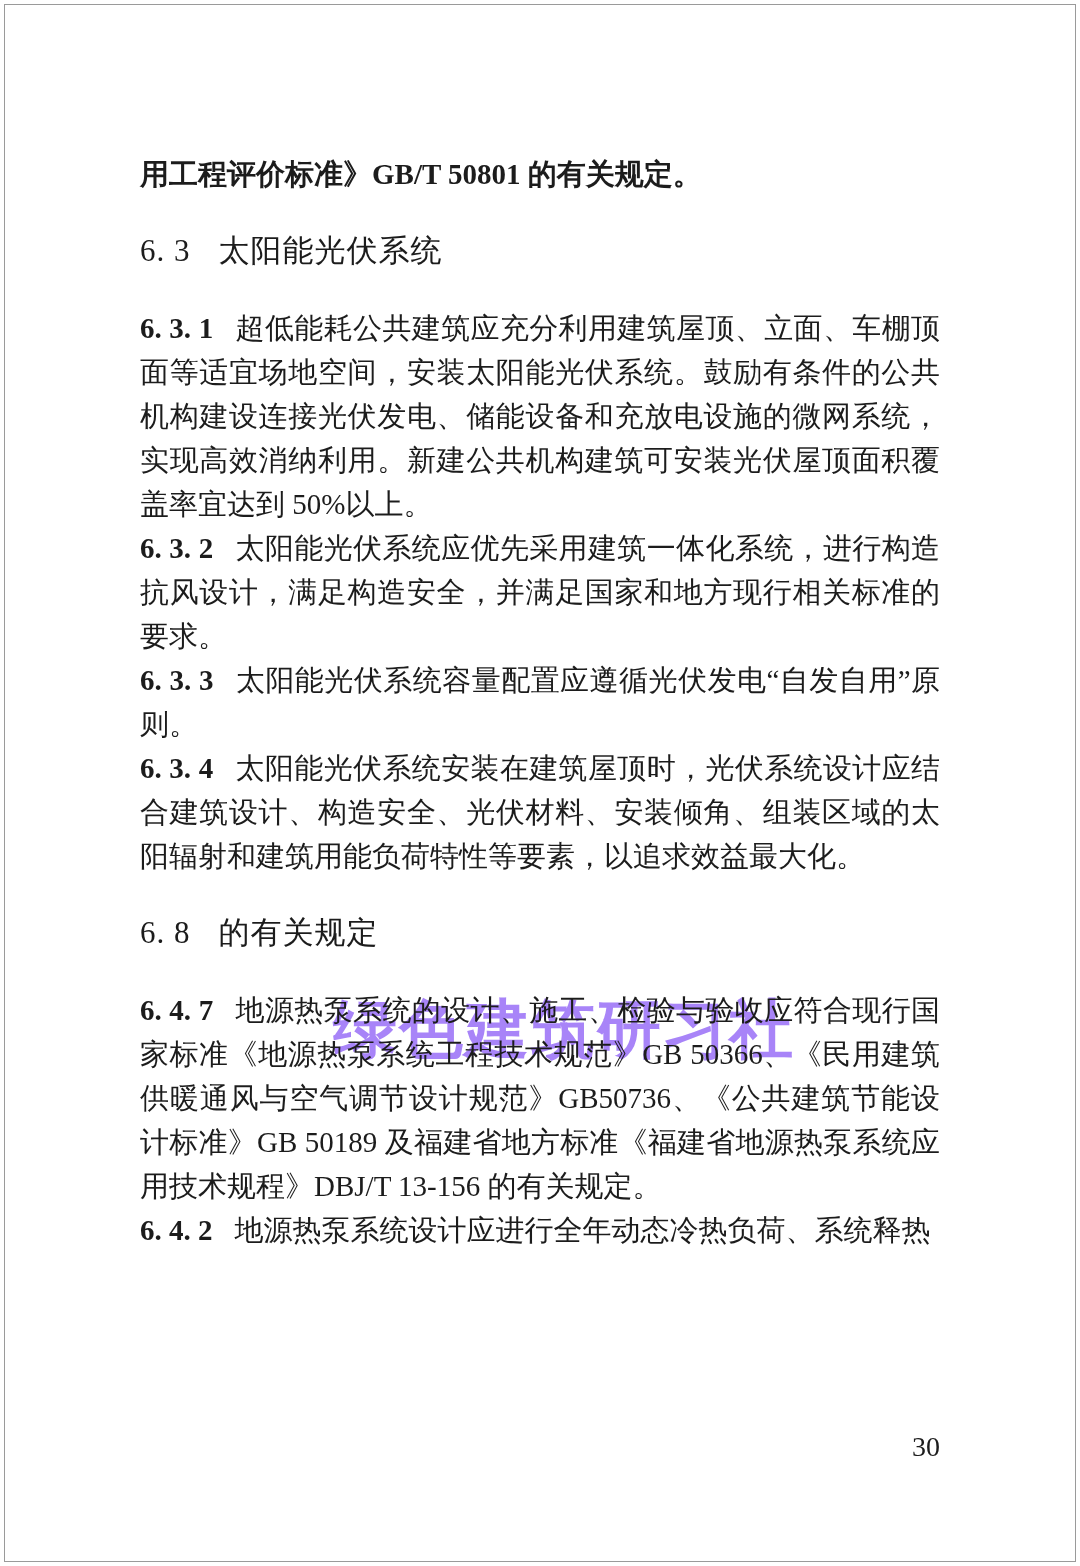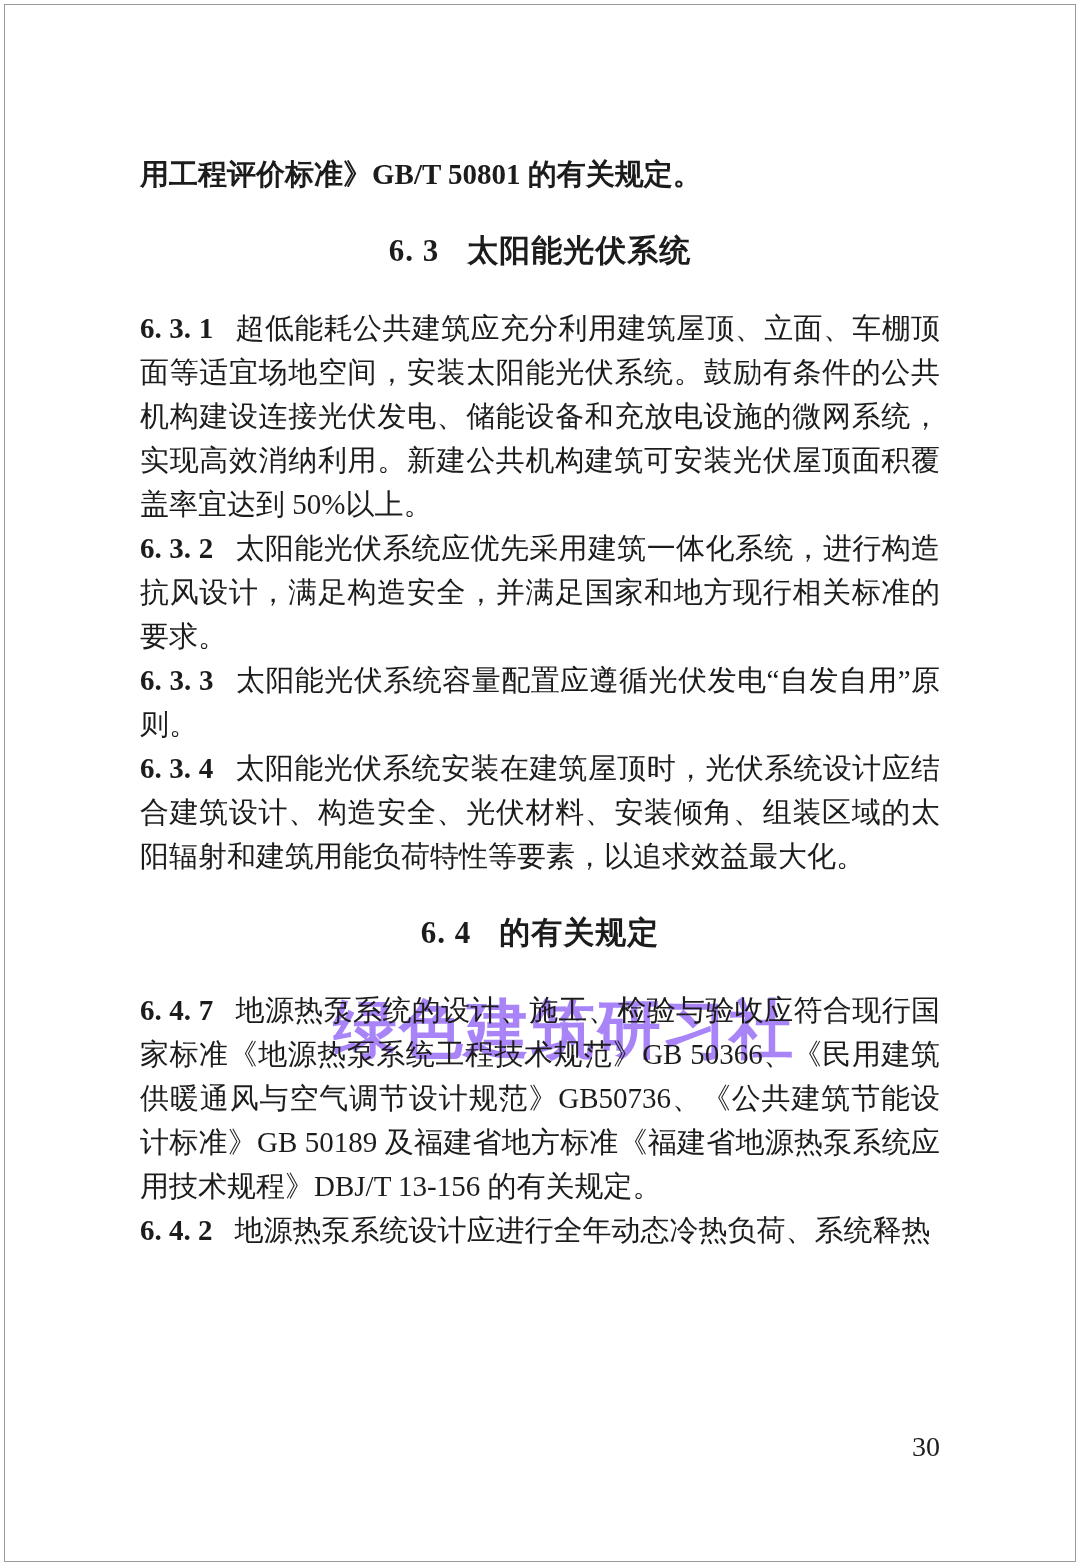--- a/index.html
+++ b/index.html
@@ -47,22 +47,21 @@
   }
   .intro-line {
     margin: 0;
     text-align: justify;
     font-weight: bold;
   }
   h2.sec-heading {
     margin: 33px 0;
     font-size: 31px;
     line-height: 44px;
-    font-weight: bold;
-    text-align: center;
+    font-weight: normal;
     letter-spacing: 1px;
   }
   h2.sec-heading .sec-num {
     margin-right: 28px;
   }
   p.clause {
     margin: 0;
     text-align: justify;
   }
   .clause-num {
@@ -107,21 +106,21 @@
   <p class="clause">
     <span class="clause-num">6. 3. 3</span><span>太阳能光伏系统容量配置应遵循光伏发电“自发自用”原则。</span>
   </p>
 
   <p class="clause">
     <span class="clause-num">6. 3. 4</span><span>太阳能光伏系统安装在建筑屋顶时，光伏系统设计应结合建筑设计、构造安全、光伏材料、安装倾角、组装区域的太阳辐射和建筑用能负荷特性等要素，以追求效益最大化。</span>
   </p>
 
 
   <h2 class="sec-heading">
-    <span class="sec-num">6. 4</span><span>的有关规定</span>
+    <span class="sec-num">6. 8</span><span>的有关规定</span>
   </h2>
 
   <p class="clause">
     <span class="clause-num">6. 4. 7</span><span>地源热泵系统的设计、施工、检验与验收应符合现行国家标准《地源热泵系统工程技术规范》GB 50366、《民用建筑供暖通风与空气调节设计规范》GB50736、《公共建筑节能设计标准》GB 50189 及福建省地方标准《福建省地源热泵系统应用技术规程》DBJ/T 13-156 的有关规定。</span>
   </p>
 
   <p class="clause">
     <span class="clause-num">6. 4. 2</span><span>地源热泵系统设计应进行全年动态冷热负荷、系统释热</span>
   </p>
 

